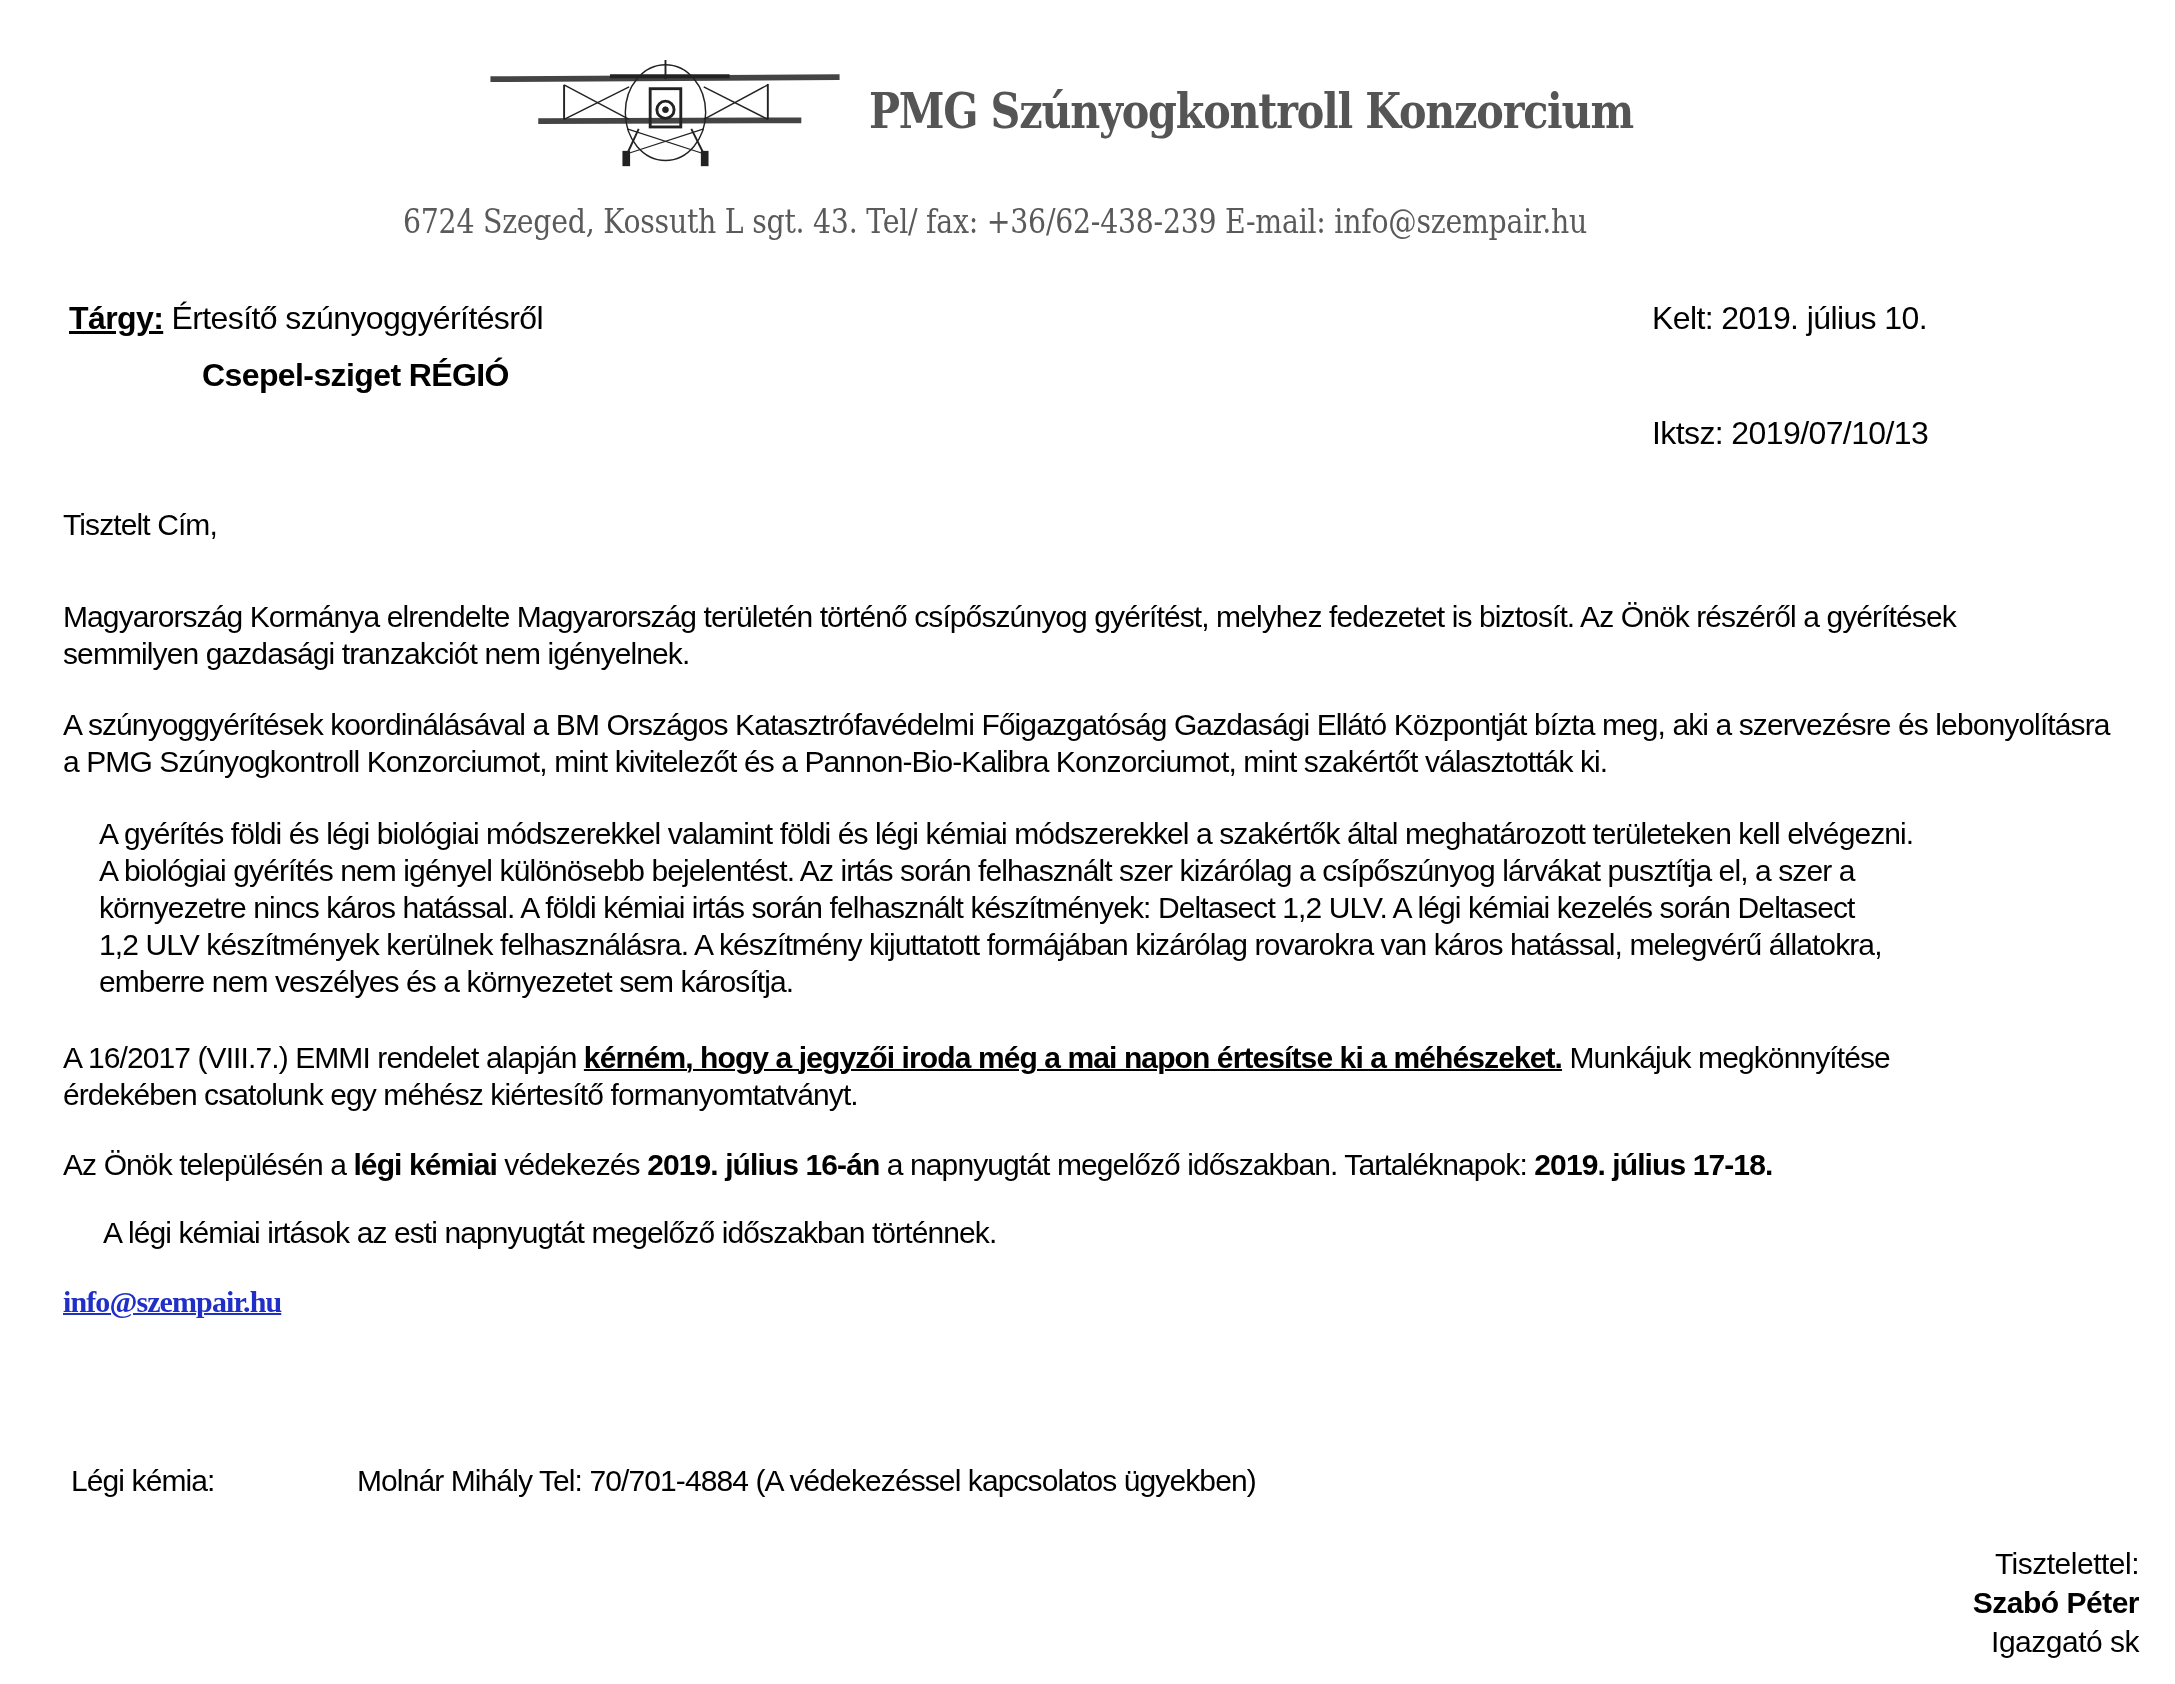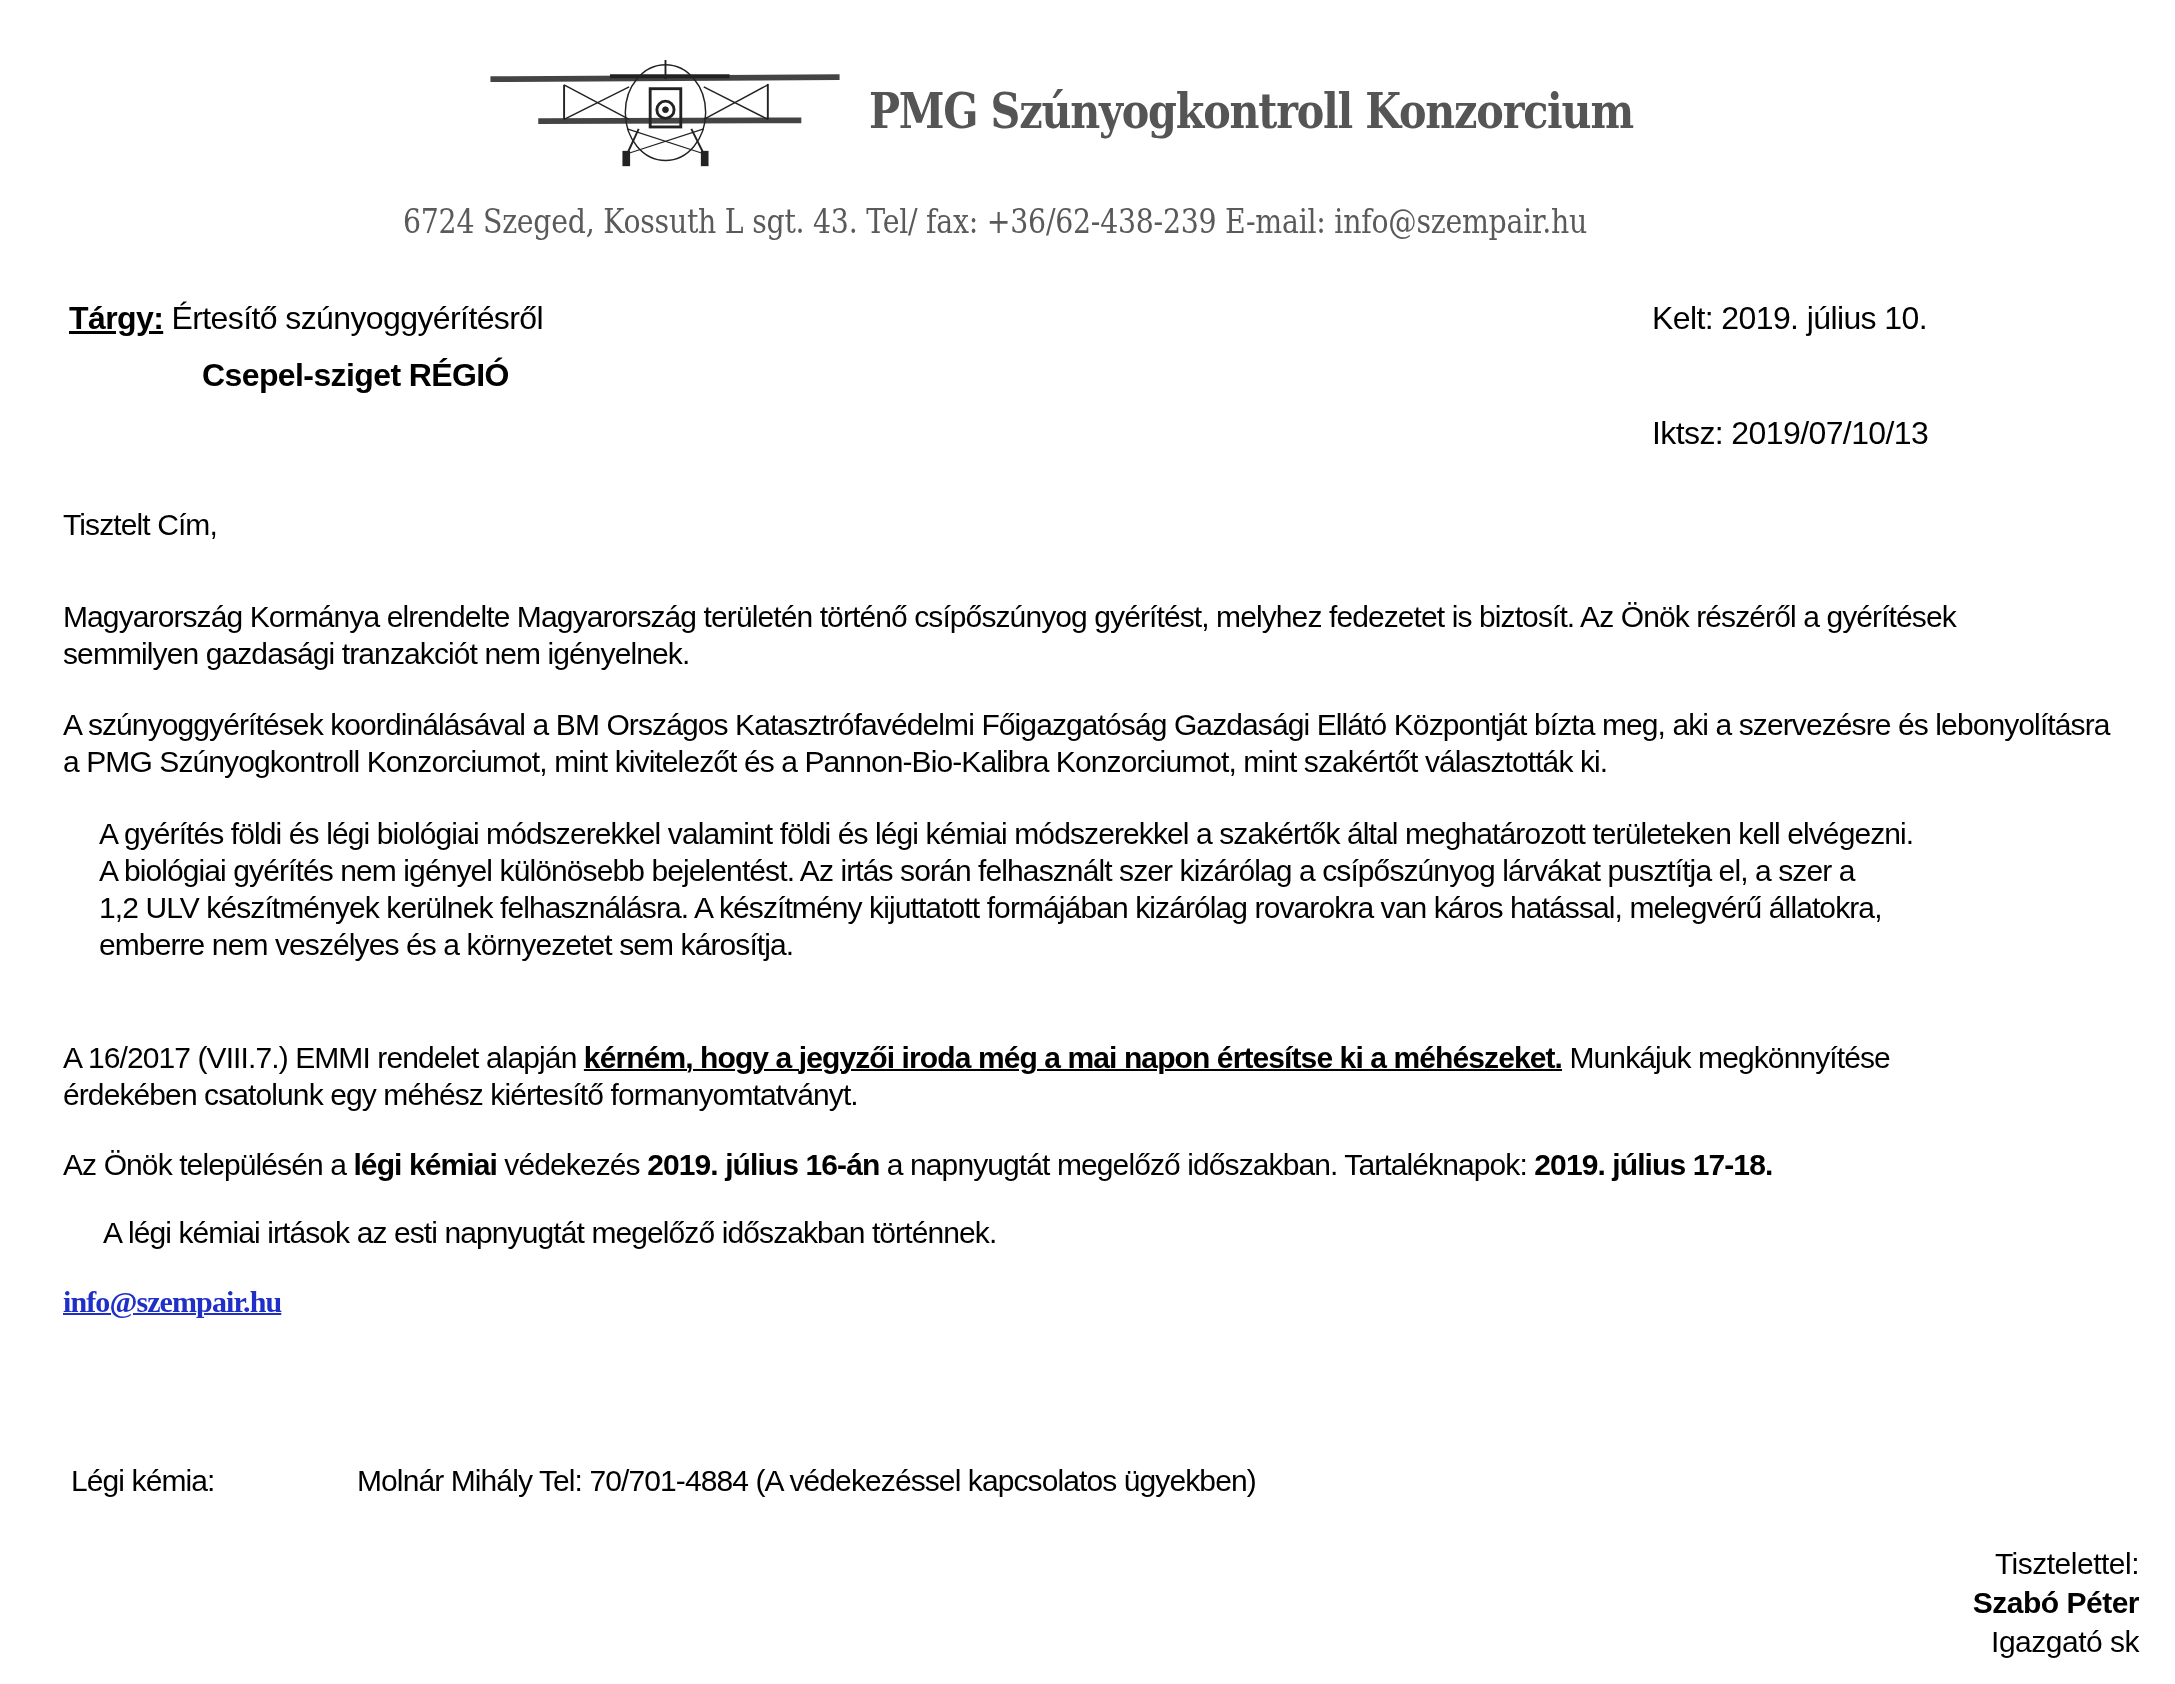--- a/index.html
+++ b/index.html
@@ -62,20 +62,21 @@
 
 <div class="para" style="top:506px;">Tisztelt Cím,</div>
 
 <div class="para" style="top:598px; width:2027px;">Magyarország Kormánya elrendelte Magyarország területén történő csípőszúnyog gyérítést, melyhez fedezetet is biztosít. Az Önök részéről a gyérítések semmilyen gazdasági tranzakciót nem igényelnek.</div>
 
 <div class="para" style="top:706px; width:2061px;">A szúnyoggyérítések koordinálásával a BM Országos Katasztrófavédelmi Főigazgatóság Gazdasági Ellátó Központját bízta meg, aki a szervezésre és lebonyolításra a PMG Szúnyogkontroll Konzorciumot, mint kivitelezőt és a Pannon-Bio-Kalibra Konzorciumot, mint szakértőt választották ki.</div>
 
 <div class="para" style="top:815px;margin-left:36px;">
   <div>A gyérítés földi és légi biológiai módszerekkel valamint földi és légi kémiai módszerekkel a szakértők által meghatározott területeken kell elvégezni.</div>
   <div>A biológiai gyérítés nem igényel különösebb bejelentést. Az irtás során felhasznált szer kizárólag a csípőszúnyog lárvákat pusztítja el, a szer a</div>
+  <div>környezetre nincs káros hatással. A földi kémiai irtás során felhasznált készítmények: Deltasect 1,2 ULV. A légi kémiai kezelés során Deltasect</div>
   <div>1,2 ULV készítmények kerülnek felhasználásra. A készítmény kijuttatott formájában kizárólag rovarokra van káros hatással, melegvérű állatokra,</div>
   <div>emberre nem veszélyes és a környezetet sem károsítja.</div>
 </div>
 
 <div class="para" style="top:1039px; width:1931px;"><span>A 16/2017 (VIII.7.) EMMI rendelet alapján </span><b><u>kérném, hogy a jegyzői iroda még a mai napon értesítse ki a méhészeket.</u></b><span> Munkájuk megkönnyítése érdekében csatolunk egy méhész kiértesítő formanyomtatványt.</span></div>
 
 <div class="para" style="top:1146px;"><span>Az Önök településén a </span><b>légi kémiai</b><span> védekezés </span><b>2019. július 16-án</b><span> a napnyugtát megelőző időszakban. Tartaléknapok: </span><b>2019. július 17-18.</b></div>
 
 <div class="para" style="top:1214px;margin-left:40px;">A légi kémiai irtások az esti napnyugtát megelőző időszakban történnek.</div>
 

